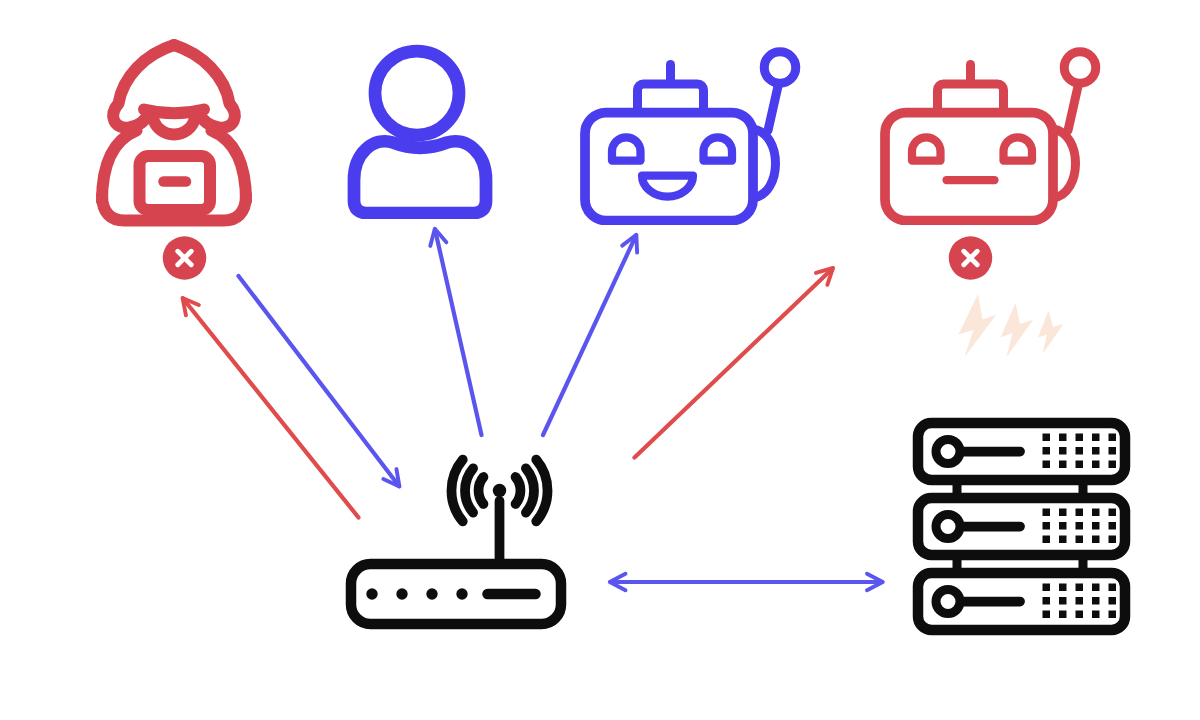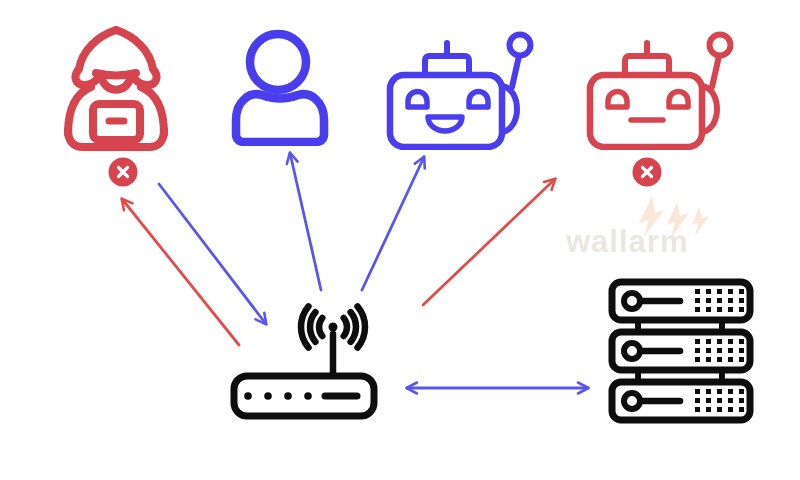--- a/index.html
+++ b/index.html
@@ -20,21 +20,20 @@
 <body>
 
 <div id="stage">
 
   <div class="node z0" style="left:560px;top:188px;width:210px;height:80px;">
     <svg width="210" height="80" viewBox="0 0 210 80">
       <path class="wm-bolt" d="M92,8 L79,35 L89,32 L83,50 L104,22 L95,25 Z"></path>
       <path class="wm-bolt" d="M117,14 L107,37 L115,34 L111,50 L129,25 L120,28 Z"></path>
       <path class="wm-bolt" d="M139,19 L132,37 L138,35 L135,48 L149,28 L142,30 Z"></path>
     </svg>
-    <div class="wm-text">wallarm</div>
   </div>
 
   <svg class="node z1" style="left:0;top:0" width="800" height="480" viewBox="0 0 800 480">
     <defs>
       <marker id="mb" viewBox="0 0 16 16" markerWidth="16" markerHeight="16" refX="13" refY="8" orient="auto-start-reverse" markerUnits="userSpaceOnUse">
         <path class="ab fn" stroke-width="2.6" d="M3,2.5 L13.5,8 L3,13.5"></path>
       </marker>
       <marker id="mr" viewBox="0 0 16 16" markerWidth="16" markerHeight="16" refX="13" refY="8" orient="auto-start-reverse" markerUnits="userSpaceOnUse">
         <path class="ar fn" stroke-width="2.6" d="M3,2.5 L13.5,8 L3,13.5"></path>
       </marker>

